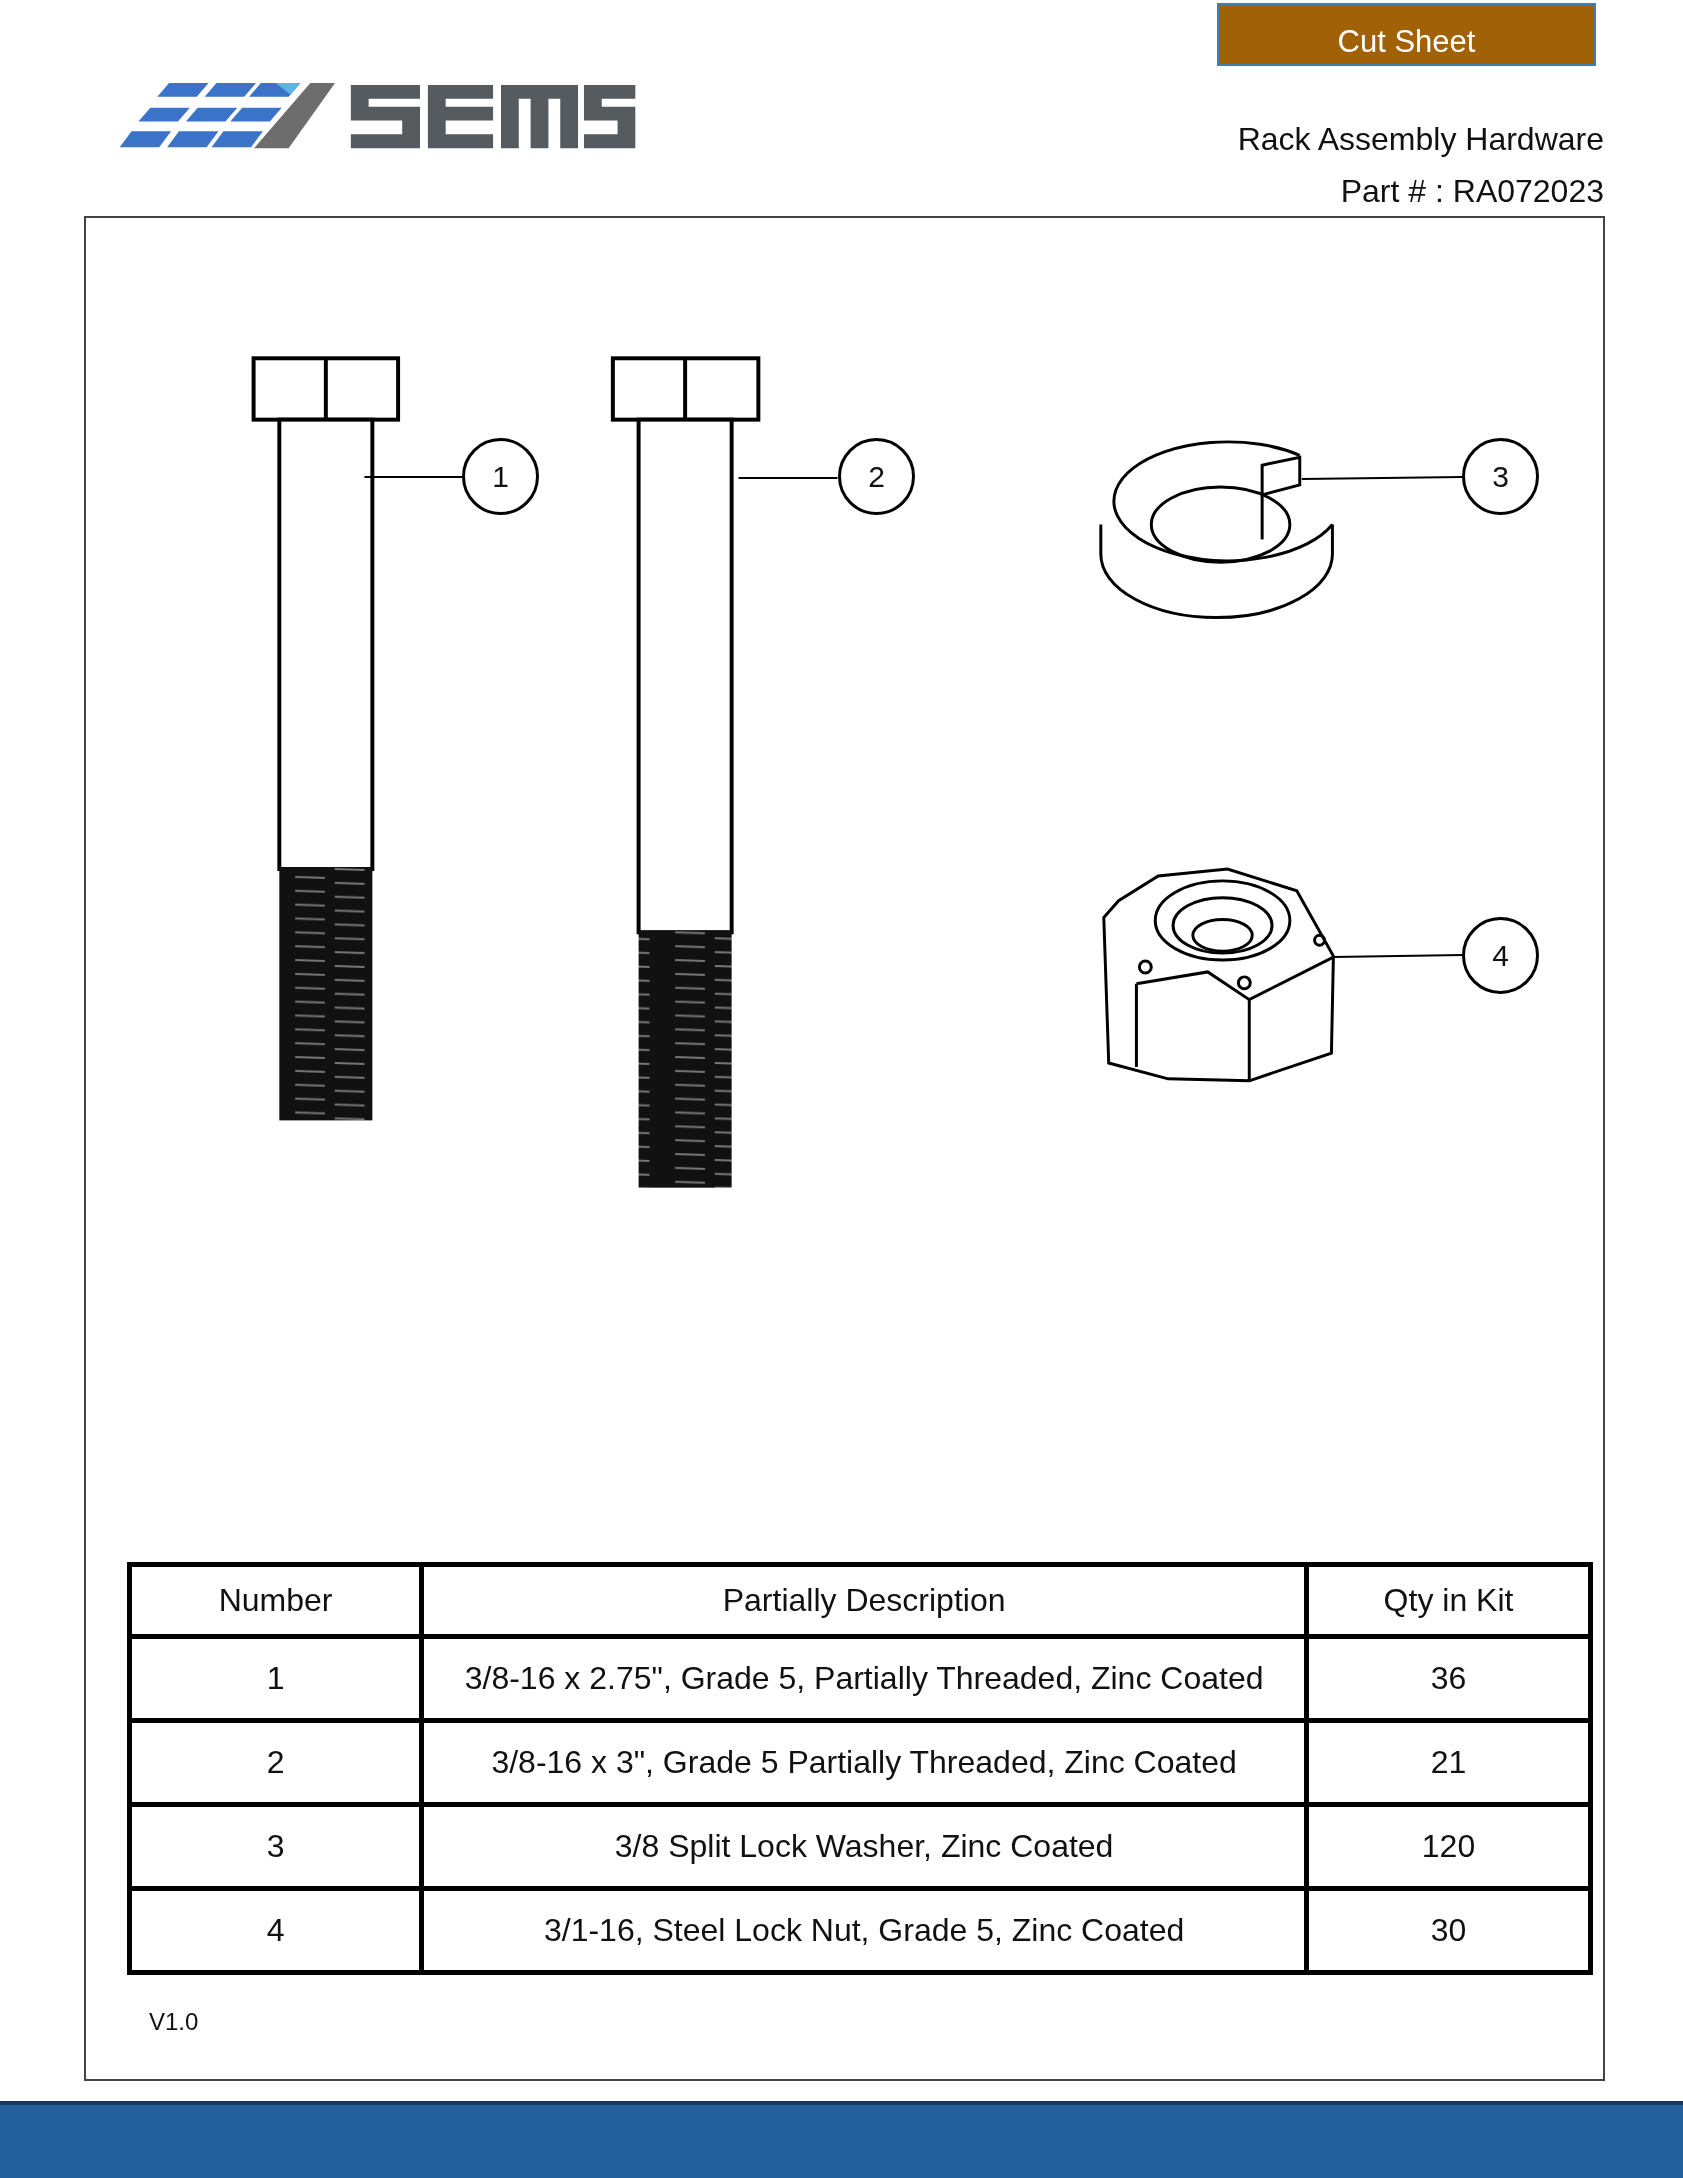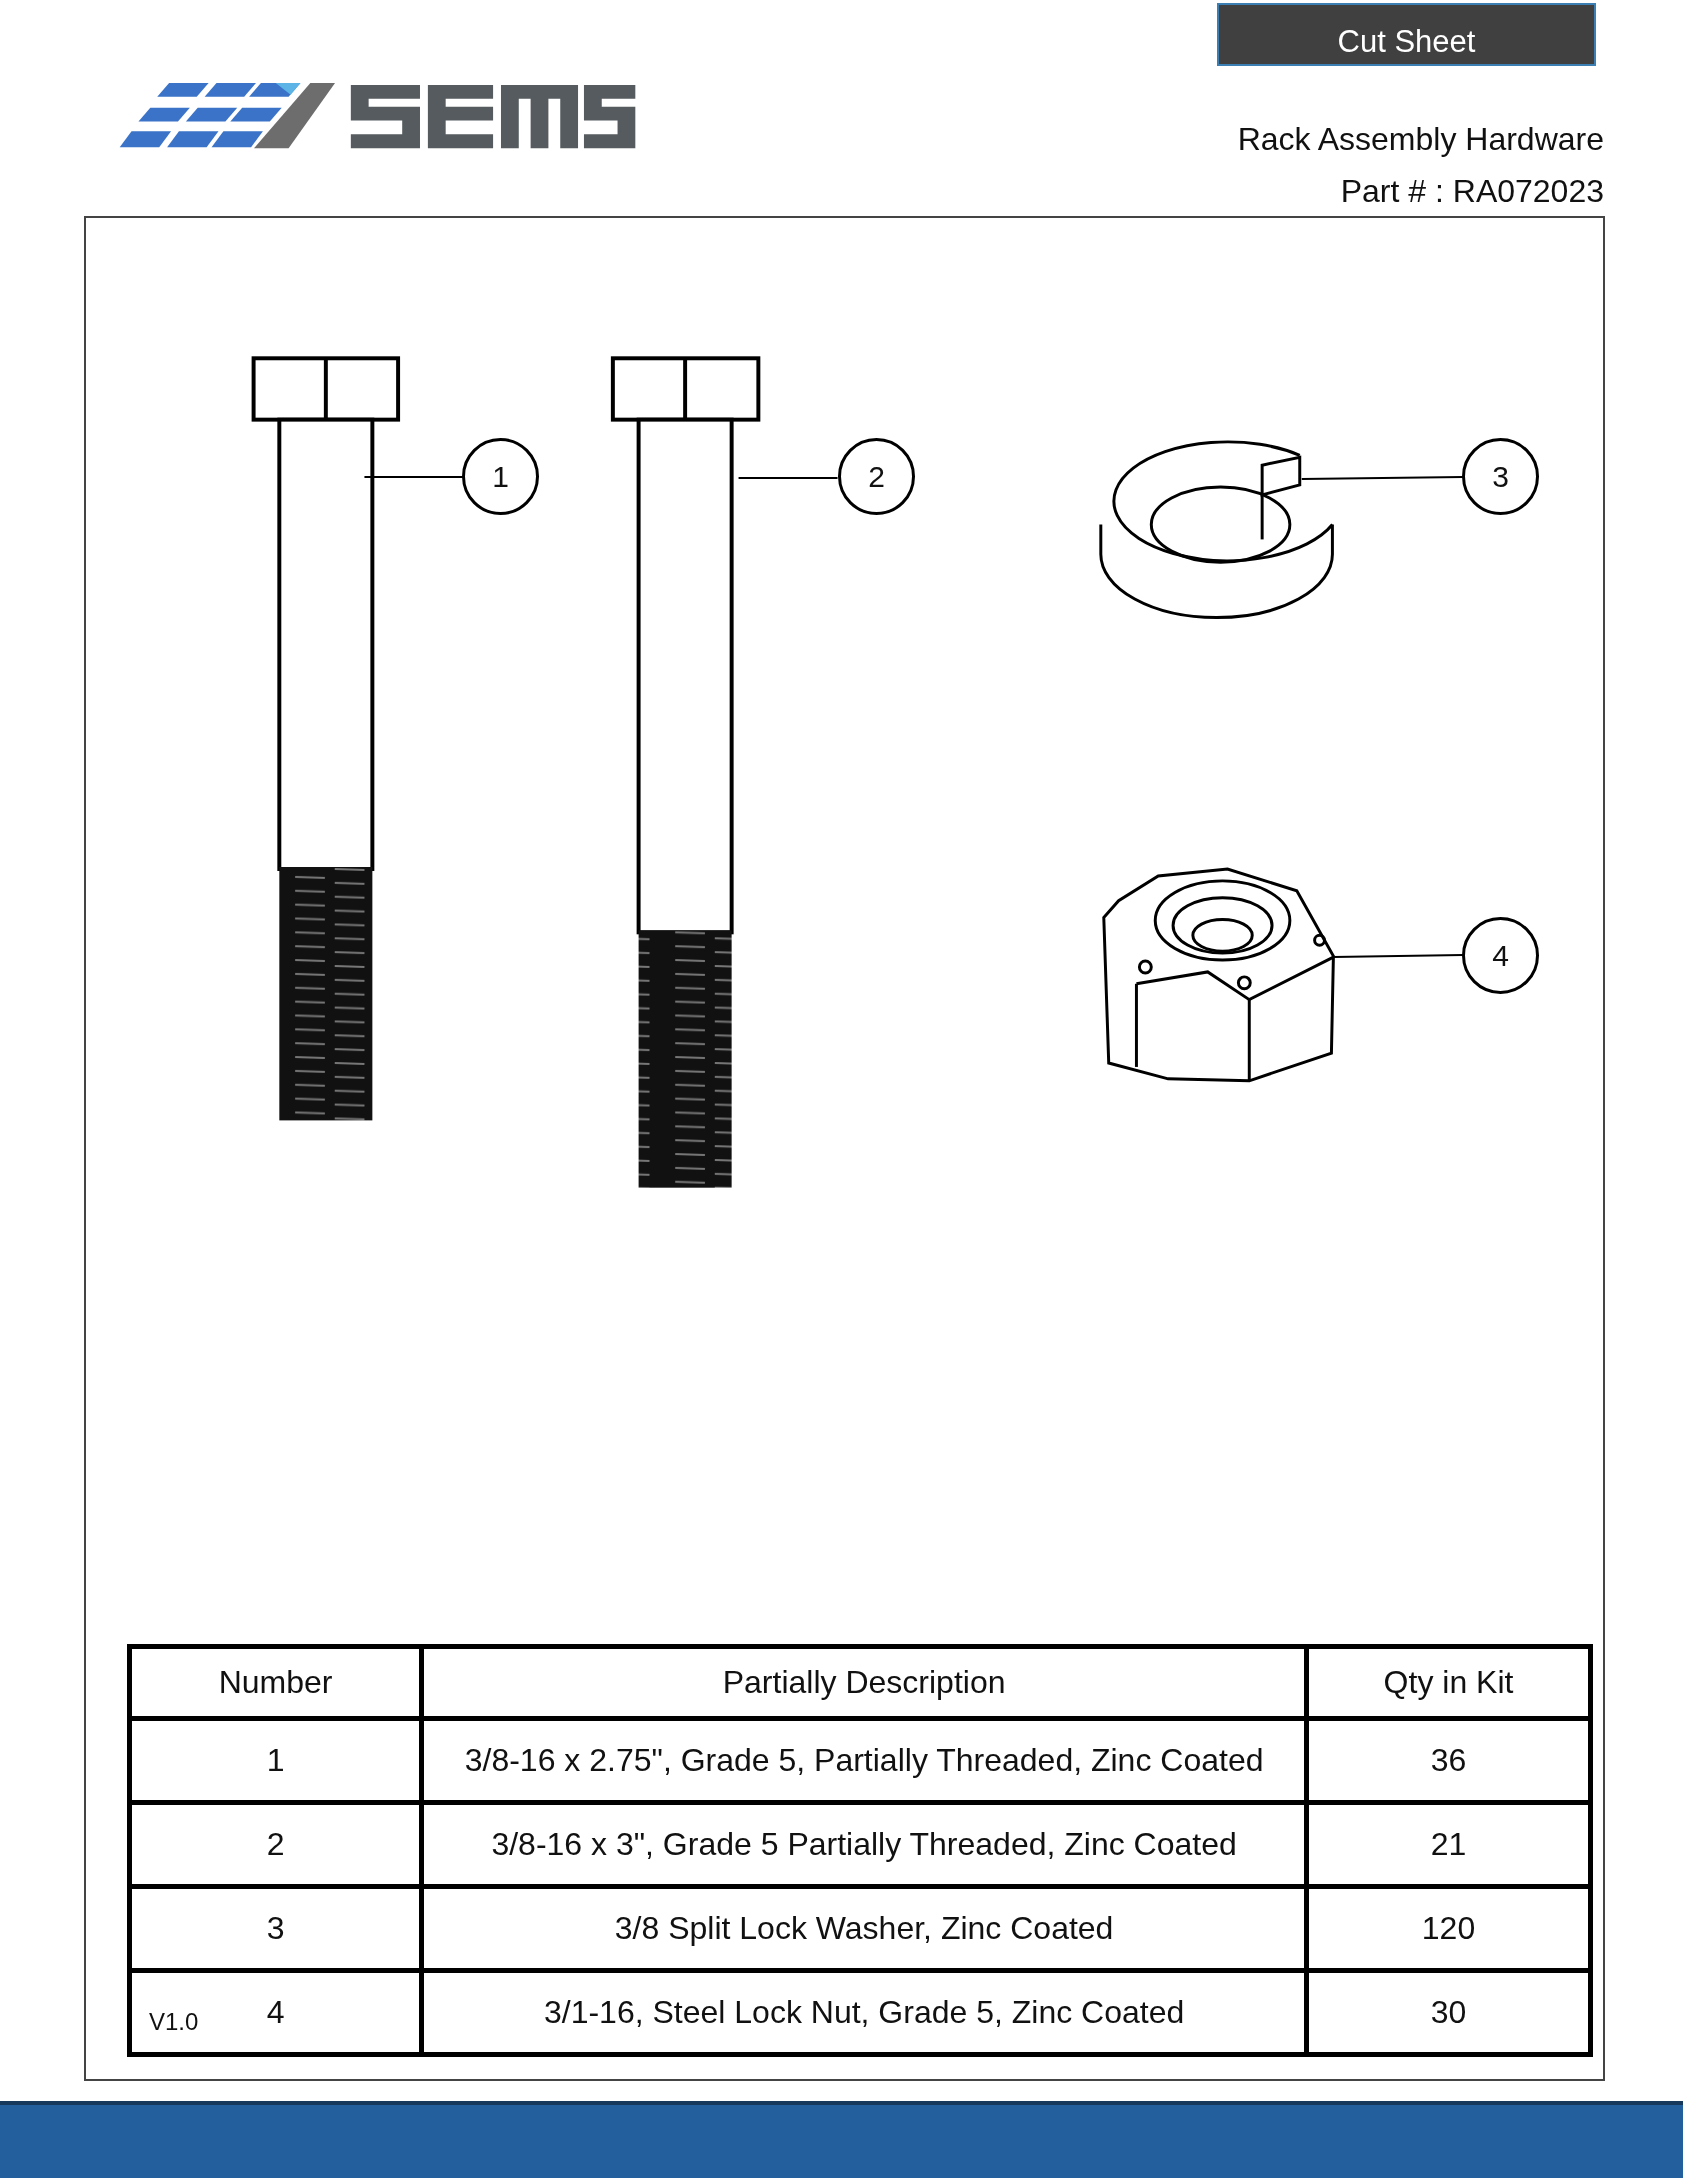--- a/index.html
+++ b/index.html
@@ -2,41 +2,41 @@
 <html><head>
 <meta charset="utf-8">
 <style>
   html, body { margin: 0; padding: 0; }
   body {
     width: 1683px; height: 2178px; position: relative; overflow: hidden;
     background: #ffffff; font-family: "Liberation Sans", "DejaVu Sans", sans-serif; color: #111;
   }
   .cut-sheet-badge {
     position: absolute; left: 1217px; top: 3px; width: 379px; height: 63px;
-    background: #404040; border: 2px solid #3b7fb3; box-sizing: border-box;
+    background: #a16207; border: 2px solid #3b7fb3; box-sizing: border-box;
     color: #ffffff; font-size: 31px; display: flex; align-items: flex-end; justify-content: center;
     padding-bottom: 4px;
   }
   .logo { position: absolute; left: 117px; top: 79px; width: 523px; height: 81px; }
   .doc-title {
     position: absolute; right: 79px; top: 113px; text-align: right;
     font-size: 32px; line-height: 52px; color: #111;
   }
   .frame {
     position: absolute; left: 84px; top: 216px; width: 1521px; height: 1865px;
     border: 2px solid #444; box-sizing: border-box;
   }
   .drawing { position: absolute; left: 0; top: 0; }
   .callout {
     position: absolute; width: 77px; height: 77px; border: 3px solid #000; border-radius: 50%;
     box-sizing: border-box; display: flex; align-items: center; justify-content: center;
     font-size: 30px; background: #fff;
   }
   table.parts {
-    position: absolute; left: 127px; top: 1644px; width: 1466px;
+    position: absolute; left: 127px; top: 1562px; width: 1466px;
     border-collapse: collapse; font-size: 32px;
   }
   table.parts td, table.parts th {
     border: 5px solid #000; text-align: center; font-weight: normal; padding: 0;
   }
   table.parts th { height: 67px; }
   table.parts tr.r1 td { height: 79px; }
   table.parts tr.rn td { height: 79px; }
   .version { position: absolute; left: 105px; top: 2008px; font-size: 24px; color: #111; margin-left: 44px; }
   .footer-bar {

